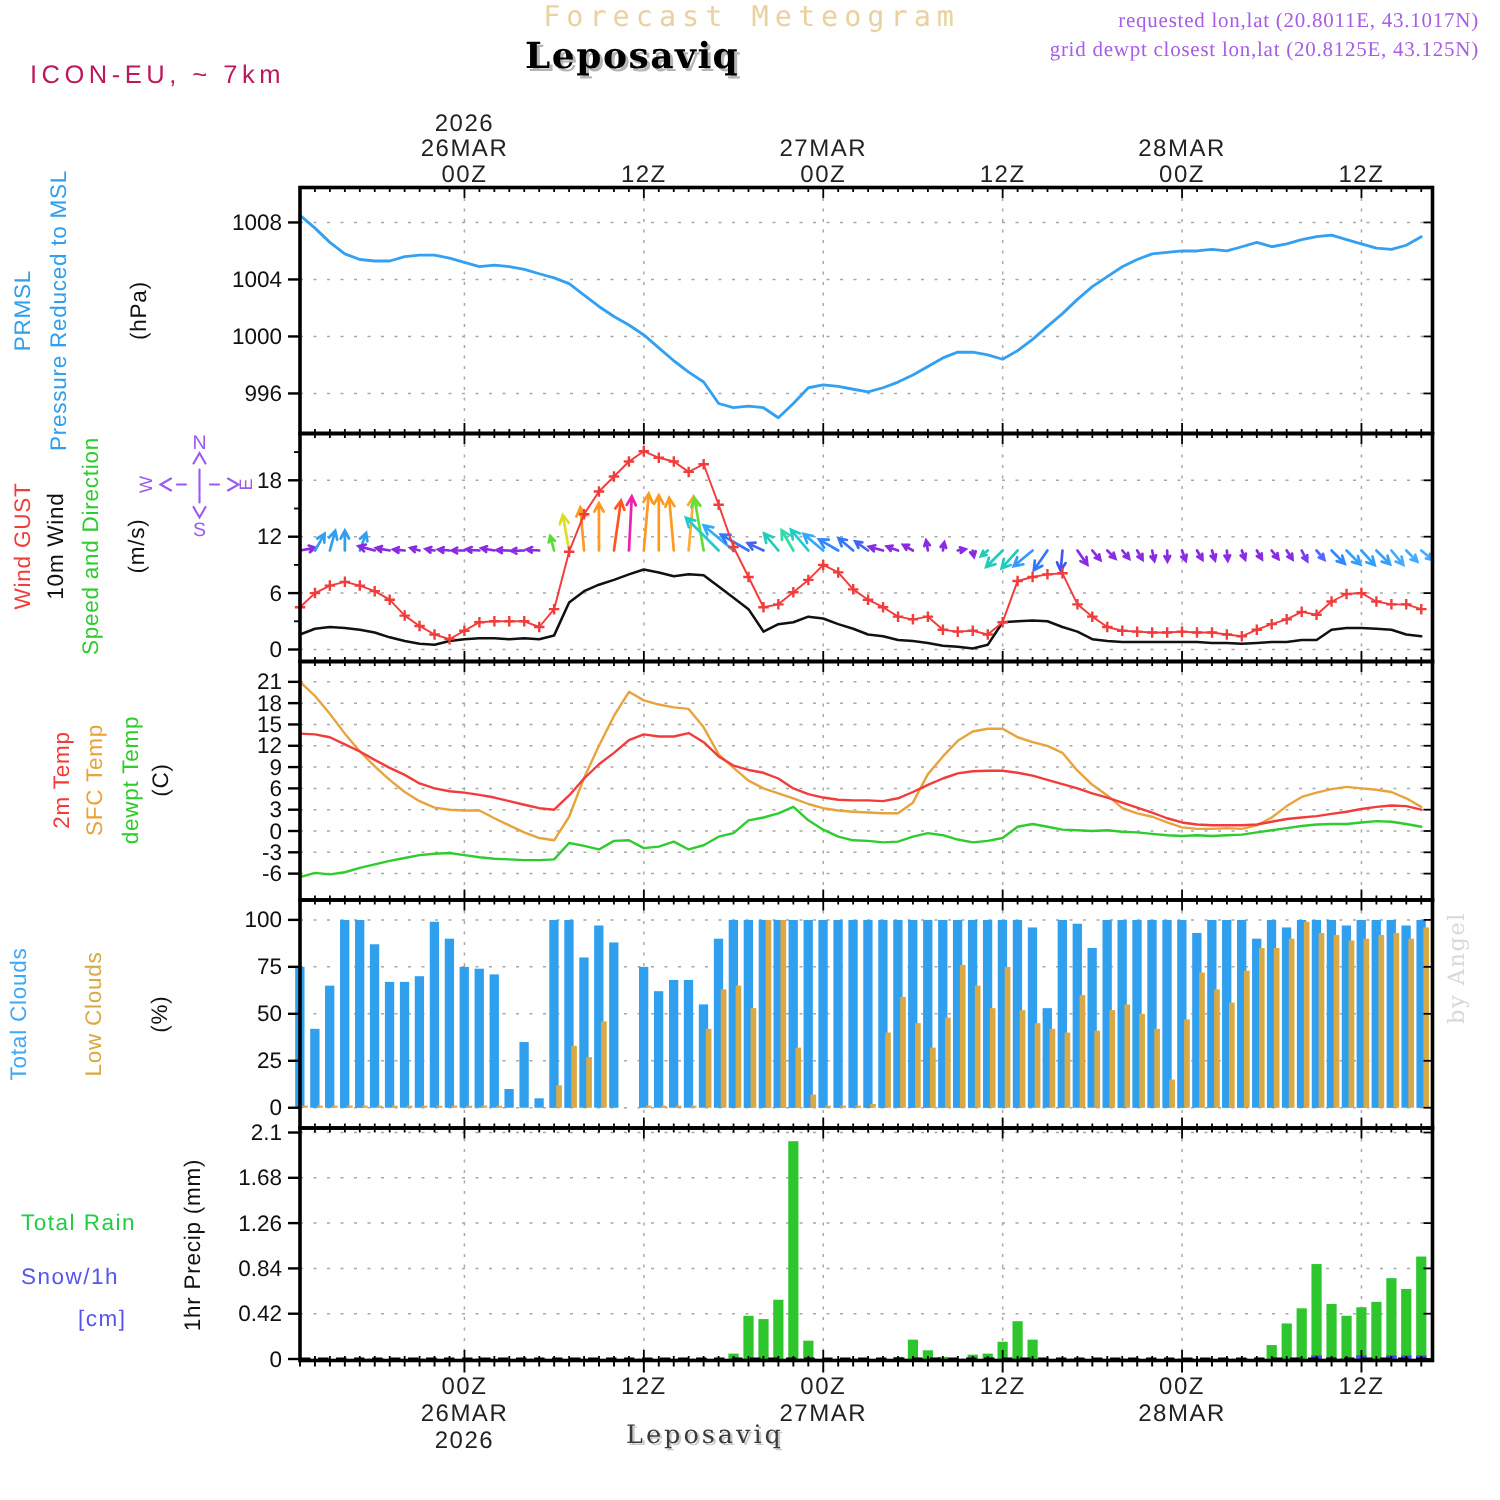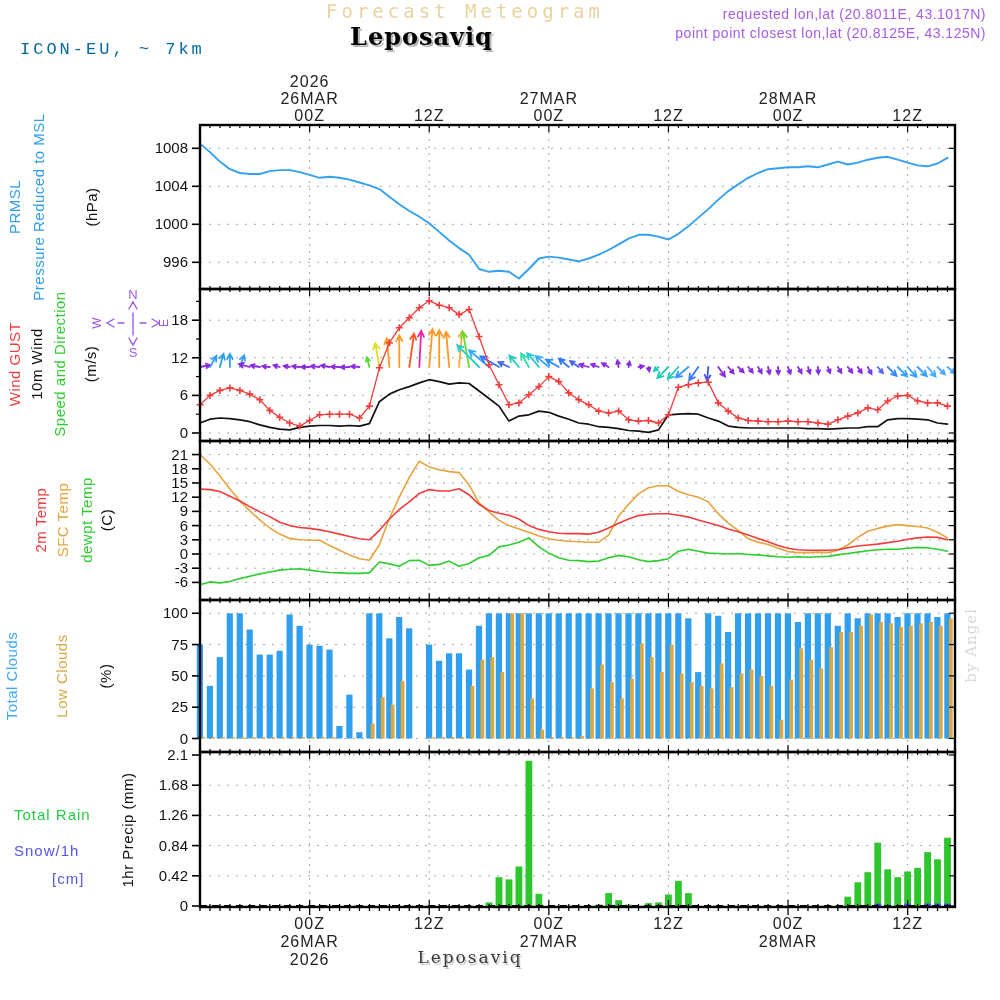--- a/index.html
+++ b/index.html
@@ -1,40 +1,40 @@
 <!DOCTYPE html>
 <html><head>
 <meta charset="utf-8">
 <style>
   html,body{margin:0;padding:0;background:#fff;}
   body{width:1000px;height:1000px;position:relative;font-family:"Liberation Sans",sans-serif;overflow:hidden;}
   .abs{position:absolute;}
-  #title{left:290px;top:0px;width:350px;text-align:center;font-family:"DejaVu Sans Mono",monospace;
+  #title{left:290px;top:0px;width:350px;text-align:right;font-family:"DejaVu Sans Mono",monospace;
          font-size:19px;letter-spacing:4px;color:#ead2a0;}
   #station{left:350px;top:22px;font-family:"DejaVu Serif",serif;font-weight:bold;font-size:24px;
          color:#000;text-shadow:2px 2px 0 #b5b5b5;letter-spacing:1px;}
-  #model{left:20px;top:40px;font-family:Liberation Mono, monospace;font-size:17px;letter-spacing:3px;color:#0369a1;}
-  #meta{right:14px;top:5px;text-align:right;font-family:Liberation Sans, sans-serif;font-size:14px;
+  #model{left:20px;top:40px;font-family:Liberation Sans, sans-serif;font-size:17px;letter-spacing:3px;color:#be185d;}
+  #meta{right:14px;top:5px;text-align:right;font-family:Liberation Serif, serif;font-size:14px;
         line-height:19px;letter-spacing:0.5px;color:#a75ce6;}
   #watermark{left:962px;top:608px;writing-mode:vertical-rl;transform:rotate(180deg);
         font-family:"DejaVu Serif",serif;font-size:15px;color:#d8d8d8;letter-spacing:1px;}
   #footer{left:260px;top:947px;width:420px;text-align:center;font-family:"DejaVu Serif",serif;
         font-size:17px;color:#3a3a3a;letter-spacing:2px;text-shadow:1.5px 1.5px 0 #c9c9c9;}
   svg{position:absolute;left:0;top:0;}
   svg text{font-family:"Liberation Sans","DejaVu Sans",sans-serif;}
 </style>
 </head>
 <body>
 
 <div class="abs" id="title">Forecast Meteogram</div>
 <div class="abs" id="station">Leposaviq</div>
 <div class="abs" id="model">ICON-EU, ~ 7km</div>
 <div class="abs" id="meta">
   <div>requested lon,lat (20.8011E, 43.1017N)</div>
-  <div>point point closest lon,lat (20.8125E, 43.125N)</div>
+  <div>grid dewpt closest lon,lat (20.8125E, 43.125N)</div>
 </div>
 
 <svg id="meteo" width="1000" height="1000" viewBox="0 0 1000 1000">
     <text x="20" y="207" transform="rotate(-90 20 207)" text-anchor="middle" font-size="15" fill="#2f9fee" letter-spacing="0.5">PRMSL</text>
     <text x="44" y="207" transform="rotate(-90 44 207)" text-anchor="middle" font-size="15" fill="#2f9fee" letter-spacing="0.5">Pressure Reduced to MSL</text>
     <text x="97" y="207" transform="rotate(-90 97 207)" text-anchor="middle" font-size="15" fill="#111111" letter-spacing="0.5">(hPa)</text>
     <text x="20" y="364" transform="rotate(-90 20 364)" text-anchor="middle" font-size="15" fill="#f23c3c" letter-spacing="0.5">Wind GUST</text>
     <text x="42" y="364" transform="rotate(-90 42 364)" text-anchor="middle" font-size="15" fill="#111111" letter-spacing="0.5">10m Wind</text>
     <text x="65" y="364" transform="rotate(-90 65 364)" text-anchor="middle" font-size="15" fill="#2ecc2e" letter-spacing="0.5">Speed and Direction</text>
     <text x="96" y="364" transform="rotate(-90 96 364)" text-anchor="middle" font-size="15" fill="#111111" letter-spacing="0.5">(m/s)</text>

